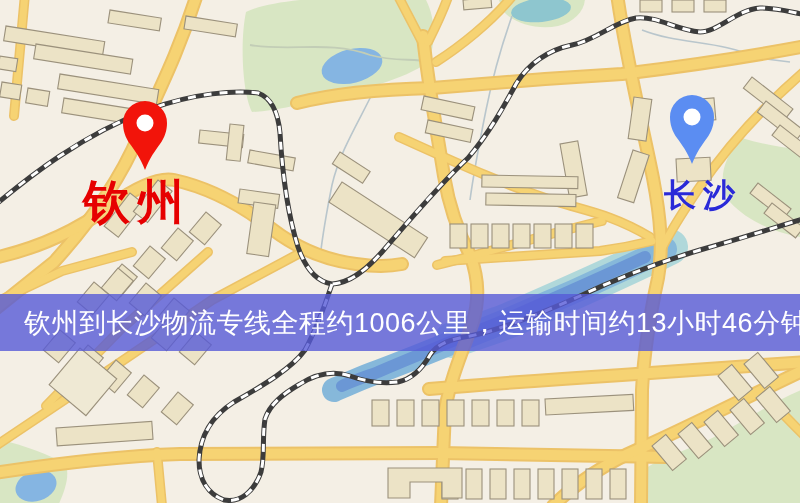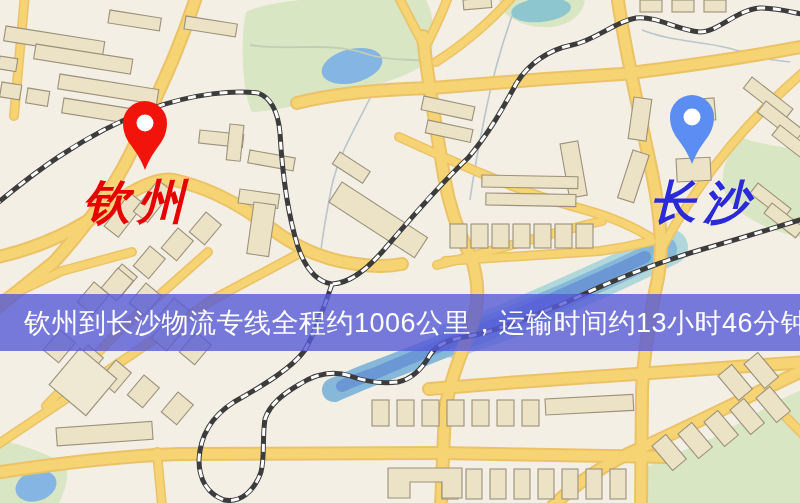--- a/index.html
+++ b/index.html
@@ -32,24 +32,23 @@
   
   .pin{position:absolute;width:48px;height:72px;}
   .pin svg{position:static;}
   .pin-hole{fill:#ffffff;}
   
   .city-label{
     position:absolute;width:170px;text-align:center;
     font-weight:700;line-height:1;letter-spacing:7px;
     text-shadow:0 0 2px rgba(255,255,255,0.35);
     white-space:nowrap;
-    font-style:italic;
   }
   .label-qinzhou{font-size:47px;}
-  .label-changsha{font-size:46px;}
+  .label-changsha{font-size:32px;}
   
   .banner{
     position:absolute;left:0;top:294px;width:800px;height:57px;
     background:var(--banner-bg,rgba(86,90,215,0.8));
     display:flex;align-items:center;
   }
   .banner-text{
     color:var(--banner-fg,#ffffff);
     font-size:27px;letter-spacing:0.5px;
     padding-left:24px;white-space:nowrap;

